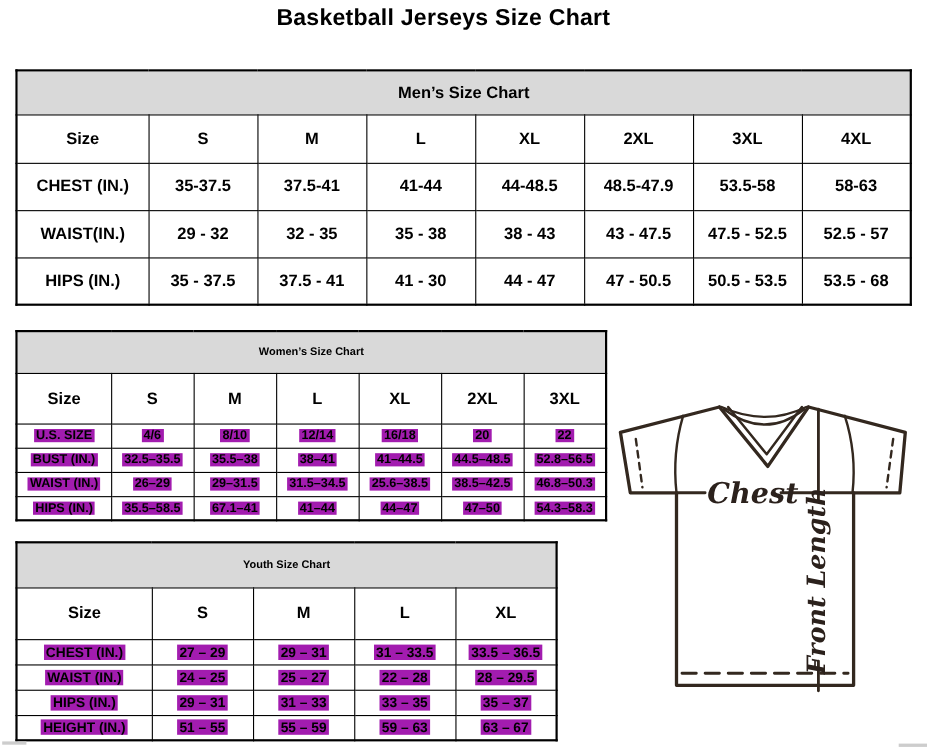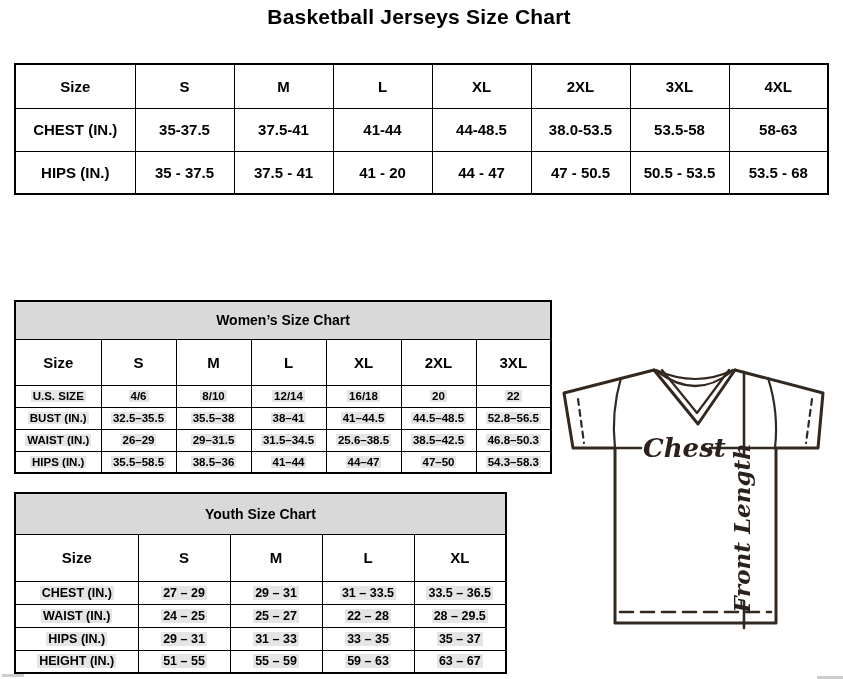--- a/index.html
+++ b/index.html
@@ -1,50 +1,50 @@
 <!DOCTYPE html>
 <html><head>
 <meta charset="utf-8">
 <style>
   html,body { margin:0; padding:0; background:#ffffff; }
   .page {
     position:relative; width:843px; height:679px; overflow:hidden;
     background:#ffffff; font-family:"Liberation Sans", sans-serif; color:#000;
   }
   .page-title {
-    position:absolute; top:5px; left:16px; width:806px; text-align:center;
+    position:absolute; top:5px; left:0; width:806px; text-align:center;
     font-size:21px; font-weight:bold; letter-spacing:0.2px;
   }
   table.sizetable {
     position:absolute; border-collapse:collapse; table-layout:fixed;
     border:2px solid #000; background:#fff;
   }
   table.sizetable td {
     border:1.5px solid #000; text-align:center; vertical-align:middle;
     font-weight:bold; padding:0; overflow:hidden; white-space:nowrap;
   }
-  td.tabletitle { background:#d9d9d9; font-size:14px; }
+  td.tabletitle { background:#d9d9d9; font-size:10px; }
   .mens  { left:14px; top:63px;  width:814px; }
   .mens  td { font-size:15px; }
   .mens  tr.titlerow   { height:40px; }
   .mens  tr.colheadrow { height:44px; }
   .mens  tr.datarow    { height:43px; }
   .womens { left:14px; top:300px; width:536px; }
   .womens tr.titlerow   { height:38px; }
   .womens tr.colheadrow { height:46px; }
   .womens tr.datarow    { height:22px; }
   .womens tr.colheadrow td { font-size:15px; }
   .womens tr.datarow td { font-size:11.5px; }
   .youth { left:14px; top:492px; width:491px; }
   .youth tr.titlerow   { height:41px;margin-top:12px; }
   .youth tr.colheadrow { height:47px; }
   .youth tr.datarow    { height:23px; }
   .youth tr.colheadrow td { font-size:15px; }
   .youth tr.datarow td { font-size:12.5px; }
-  .hl { background:#e5e5e5; padding:0 2px; }
+  .hl { background:#a21caf; padding:0 2px; }
   .jersey-wrap { position:absolute; left:557px; top:360px; width:286px; height:300px; }
   .scroll-frag { position:absolute; background:#cdcdcd; }
   .scroll-frag.left  { left:2px;  top:674px; width:22px; height:3px; }
   .scroll-frag.right { left:817px; top:676px; width:26px; height:3px; }
 </style>
 </head>
 <body>
 
 <div class="page">
 
@@ -55,45 +55,58 @@
       <col style="width:120px">
         <col style="width:99px">
         <col style="width:99px">
         <col style="width:99px">
       <col style="width:99px">
         <col style="width:99px">
         <col style="width:99px">
         <col style="width:99px">
     </colgroup>
     <tbody>
+        <tr class="titlerow">
+      <td class="tabletitle" colspan="8">Men’s Size Chart</td>
+    </tr>
     <tr class="colheadrow">
       <td>Size</td>
       <td>S</td>
       <td>M</td>
       <td>L</td>
       <td>XL</td>
       <td>2XL</td>
       <td>3XL</td>
       <td>4XL</td>
     </tr>
     <tr class="datarow">
       <td>CHEST (IN.)</td>
       <td>35-37.5</td>
       <td>37.5-41</td>
       <td>41-44</td>
       <td>44-48.5</td>
-      <td>38.0-53.5</td>
+      <td>48.5-47.9</td>
       <td>53.5-58</td>
       <td>58-63</td>
+    </tr>
+    <tr class="datarow">
+      <td>WAIST(IN.)</td>
+      <td>29 - 32</td>
+      <td>32 - 35</td>
+      <td>35 - 38</td>
+      <td>38 - 43</td>
+      <td>43 - 47.5</td>
+      <td>47.5 - 52.5</td>
+      <td>52.5 - 57</td>
     </tr>
     <tr class="datarow">
       <td>HIPS (IN.)</td>
       <td>35 - 37.5</td>
       <td>37.5 - 41</td>
-      <td>41 - 20</td>
+      <td>41 - 30</td>
       <td>44 - 47</td>
       <td>47 - 50.5</td>
       <td>50.5 - 53.5</td>
       <td>53.5 - 68</td>
     </tr>
   </tbody>
     </table>
 
   <table class="sizetable womens">
     <colgroup>
@@ -141,21 +154,21 @@
       <td><span class="hl">26–29</span></td>
       <td><span class="hl">29–31.5</span></td>
       <td><span class="hl">31.5–34.5</span></td>
       <td><span class="hl">25.6–38.5</span></td>
       <td><span class="hl">38.5–42.5</span></td>
       <td><span class="hl">46.8–50.3</span></td>
     </tr>
     <tr class="datarow">
       <td><span class="hl">HIPS (IN.)</span></td>
       <td><span class="hl">35.5–58.5</span></td>
-      <td><span class="hl">38.5–36</span></td>
+      <td><span class="hl">67.1–41</span></td>
       <td><span class="hl">41–44</span></td>
       <td><span class="hl">44–47</span></td>
       <td><span class="hl">47–50</span></td>
       <td><span class="hl">54.3–58.3</span></td>
     </tr>
   </tbody>
     </table>
 
   <table class="sizetable youth">
     <colgroup>

